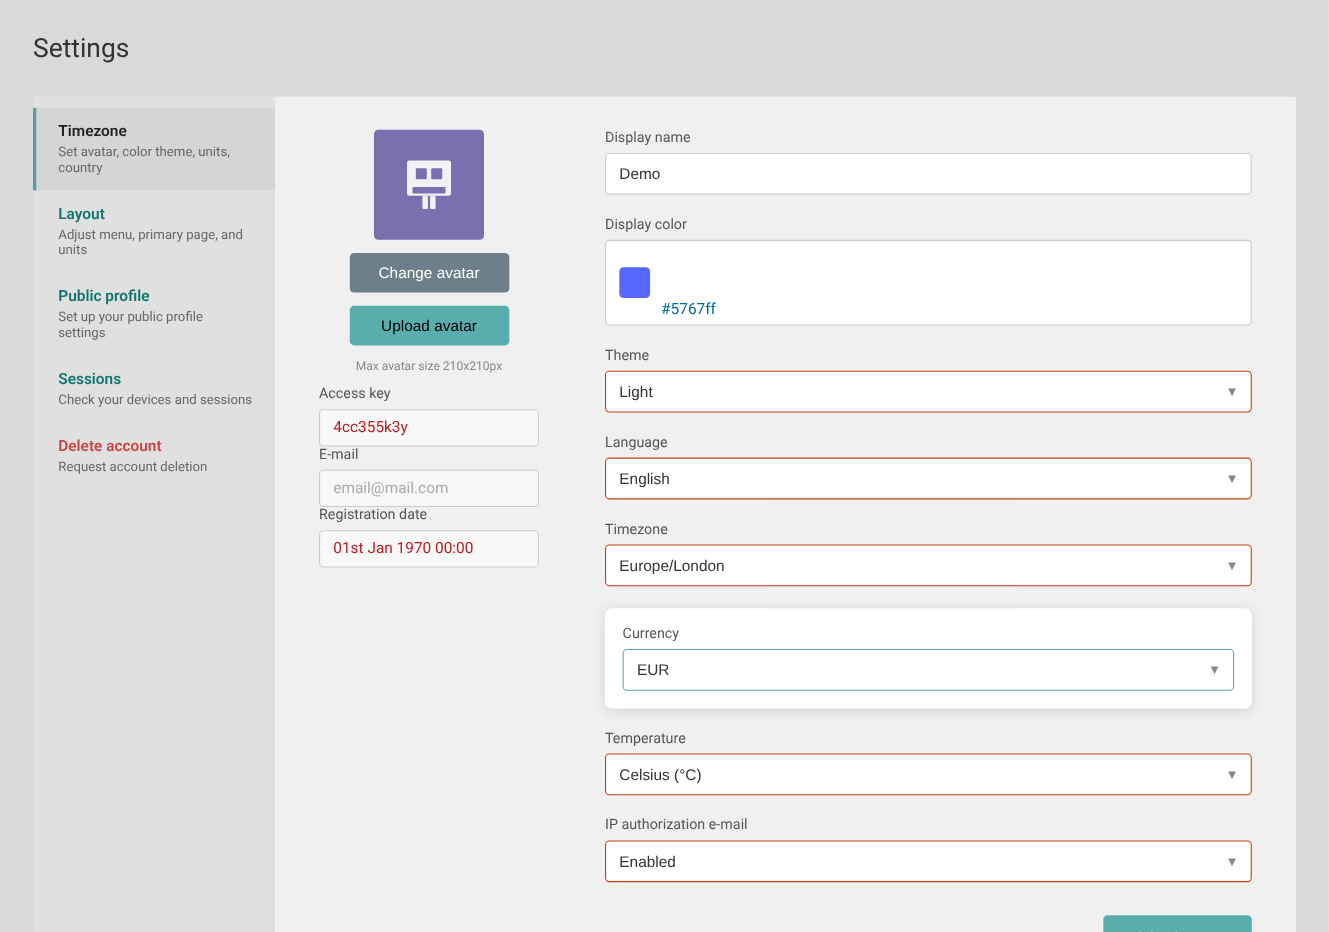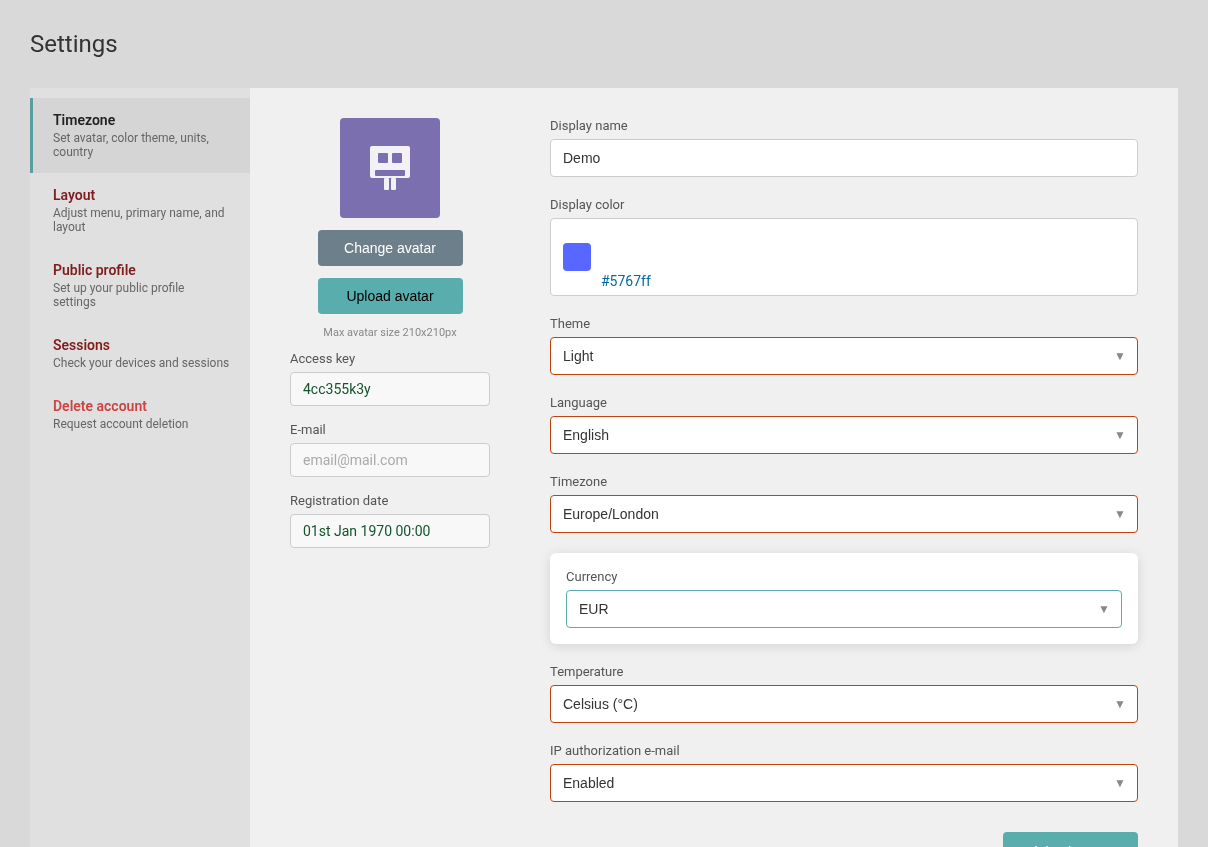--- a/index.html
+++ b/index.html
@@ -39,21 +39,21 @@
       cursor: pointer;
       border-left: 3px solid transparent;
     }
     .sidebar-item.active {
       border-left: 3px solid #5a9f9f;
       background: #d5d5d5;
     }
     .sidebar-item-title {
       font-size: 14px;
       font-weight: 600;
-      color: #7f1d1d;
+      color: #0f766e;
       margin-bottom: 3px;
     }
     .sidebar-item.active .sidebar-item-title {
       color: #222;
     }
     .sidebar-item-subtitle {
       font-size: 12px;
       color: #666;
     }
     .sidebar-item.delete .sidebar-item-title {
@@ -109,21 +109,21 @@
       color: #888;
     }
     .field-label {
       font-size: 13px;
       color: #555;
       margin-bottom: 6px;
       display: block;
     }
     .field-value {
       font-size: 14px;
-      color: #14532d;
+      color: #b91c1c;
       padding: 8px 12px;
       border: 1px solid #ccc;
       border-radius: 4px;
       background: #f8f8f8;
       width: 200px;
     }
     .right-panel {
       flex: 1;
     }
     .form-group {
@@ -223,40 +223,39 @@
       top: 50%;
       transform: translateY(-50%);
       pointer-events: none;
       color: #888;
       font-size: 12px;
     }
     .left-fields {
       margin-top: 0;
     }
     .left-field-group {
-      margin-bottom: 16px;
     }
   </style>
 </head>
 <body>
 
 <div class="page-wrapper">
   <div class="page-title">Settings</div>
 
   <div class="settings-container">
 
     <div class="sidebar">
 
       <div class="sidebar-item active">
         <div class="sidebar-item-title">Timezone</div>
         <div class="sidebar-item-subtitle">Set avatar, color theme, units, country</div>
       </div>
       <div class="sidebar-item">
         <div class="sidebar-item-title">Layout</div>
-        <div class="sidebar-item-subtitle">Adjust menu, primary name, and layout</div>
+        <div class="sidebar-item-subtitle">Adjust menu, primary page, and units</div>
       </div>
       <div class="sidebar-item">
         <div class="sidebar-item-title">Public profile</div>
         <div class="sidebar-item-subtitle">Set up your public profile settings</div>
       </div>
       <div class="sidebar-item">
         <div class="sidebar-item-title">Sessions</div>
         <div class="sidebar-item-subtitle">Check your devices and sessions</div>
       </div>
       <div class="sidebar-item delete">

